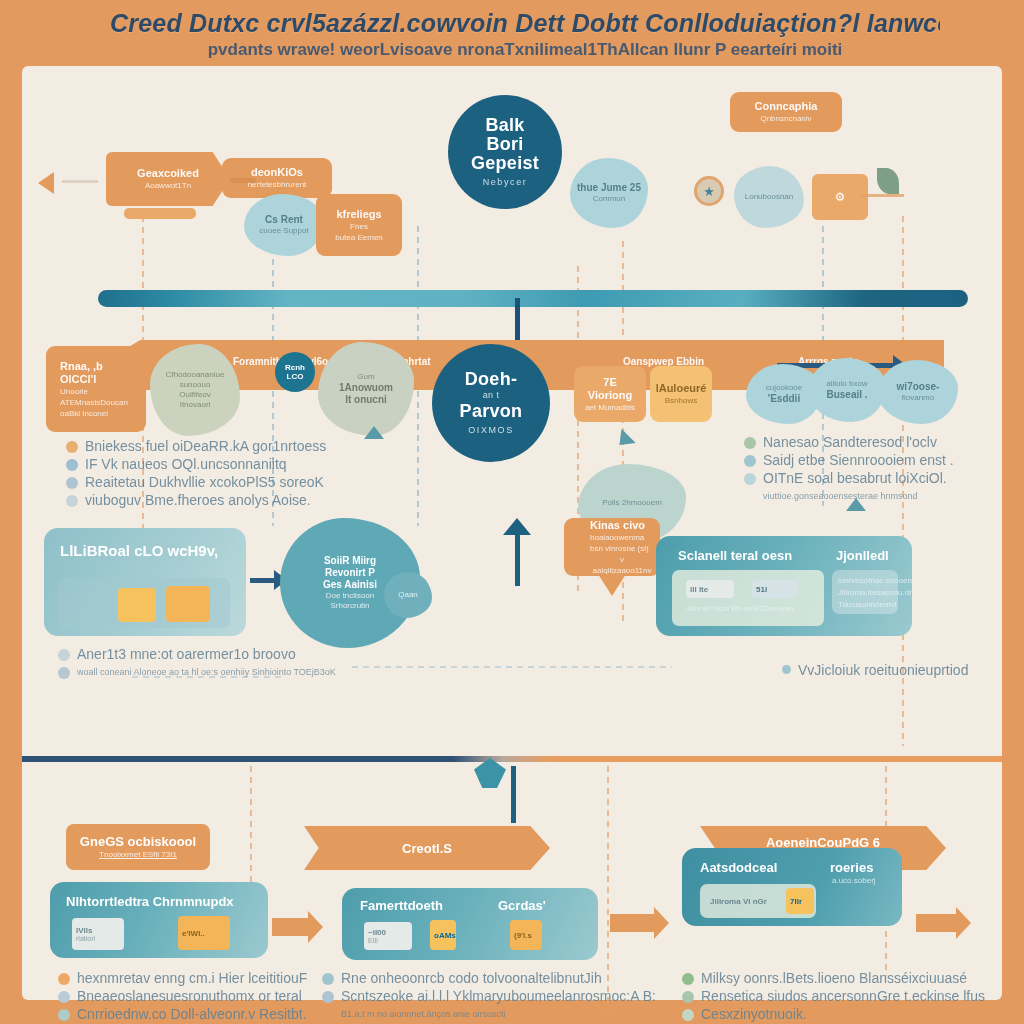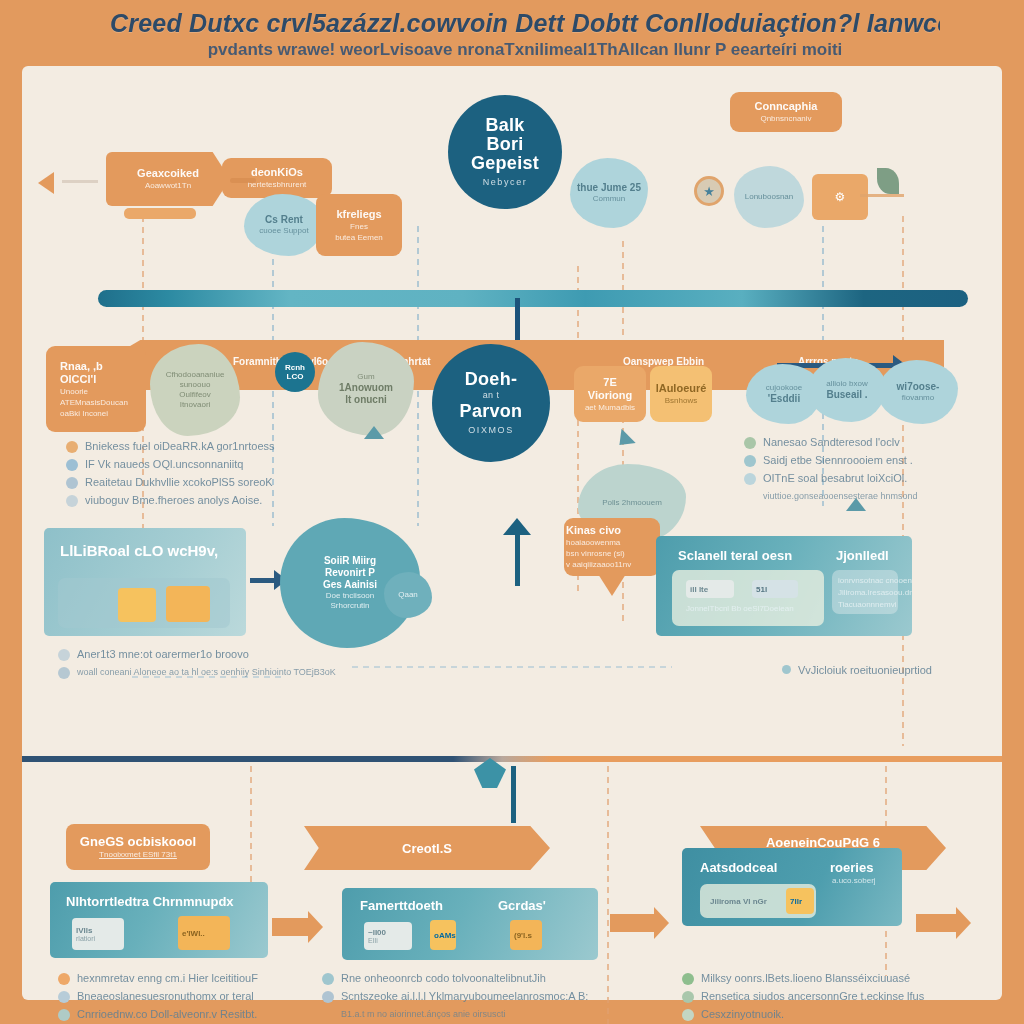--- a/index.html
+++ b/index.html
@@ -146,28 +146,28 @@
 
   
   .bullets { position: absolute; }
   .bullets .row {
     display: flex; align-items: flex-start; gap: 7px; margin-bottom: 5px;
   }
   .bullets .dot {
     width: 12px; height: 12px; border-radius: 50%; flex: none; margin-top: 1px;
   }
   .bullets .txt {
-    font-size: 11px; line-height: 13px; color: #5E7F94; opacity: .85;
+    font-size: 14px; line-height: 13px; color: #5E7F94; opacity: .85;
     white-space: nowrap;
   }
   .bullets .txt.wide { font-size: 9px; opacity: .72; }
 
   
   .card {
-    position: absolute; border-radius: 5px; overflow: hidden;
+    position: absolute; border-radius: 14px; overflow: hidden;
     background: linear-gradient(115deg,#4E9DAC 0%,#68B0BB 45%,#9BC9CF 100%);
   }
   .card .ctitle {
     position: absolute; color: #fff; font-size: 13px; font-weight: bold;
     white-space: nowrap;
   }
   .card .csub {
     position: absolute; color: #E7F2F4; font-size: 8px; white-space: nowrap;
     opacity: .85;
   }
@@ -461,21 +461,21 @@
       <div class="t2">Srhorcrutin</div>
     </div>
     <div class="blob b-pale" style="left:362px; top:506px; width:48px; height:46px; background:#6FB0BC; color:#fff;">
       <div class="t2">Qaan</div>
     </div>
 
     <div class="blob b-sage2" style="left:556px; top:398px; width:108px; height:78px; background:#BCD4CE; color:#5B8086;">
       <div class="t2">Polls 2hmoouem</div>
     </div>
 
-    <div class="pill orange" style="left:542px; top:452px; width:96px; height:58px; align-items:flex-start; padding-left:2px;">
+    <div class="pill orange" style="left:542px; top:452px; width:96px; height:58px; align-items:flex-start; padding-left:26px;">
       <div class="t1">Kinas civo</div>
       <div class="t2">hoaiaoowenma</div>
       <div class="t2">bsn vinrosne (si)</div>
       <div class="t2">v aaiqiiizaaoo11nv</div>
     </div>
     <div style="position:absolute;left:576px;top:508px;width:0;height:0;
                 border-left:14px solid transparent;border-right:14px solid transparent;
                 border-top:22px solid #E39A5D;"></div>
 
     <div class="card" style="left:634px; top:470px; width:256px; height:100px;">

